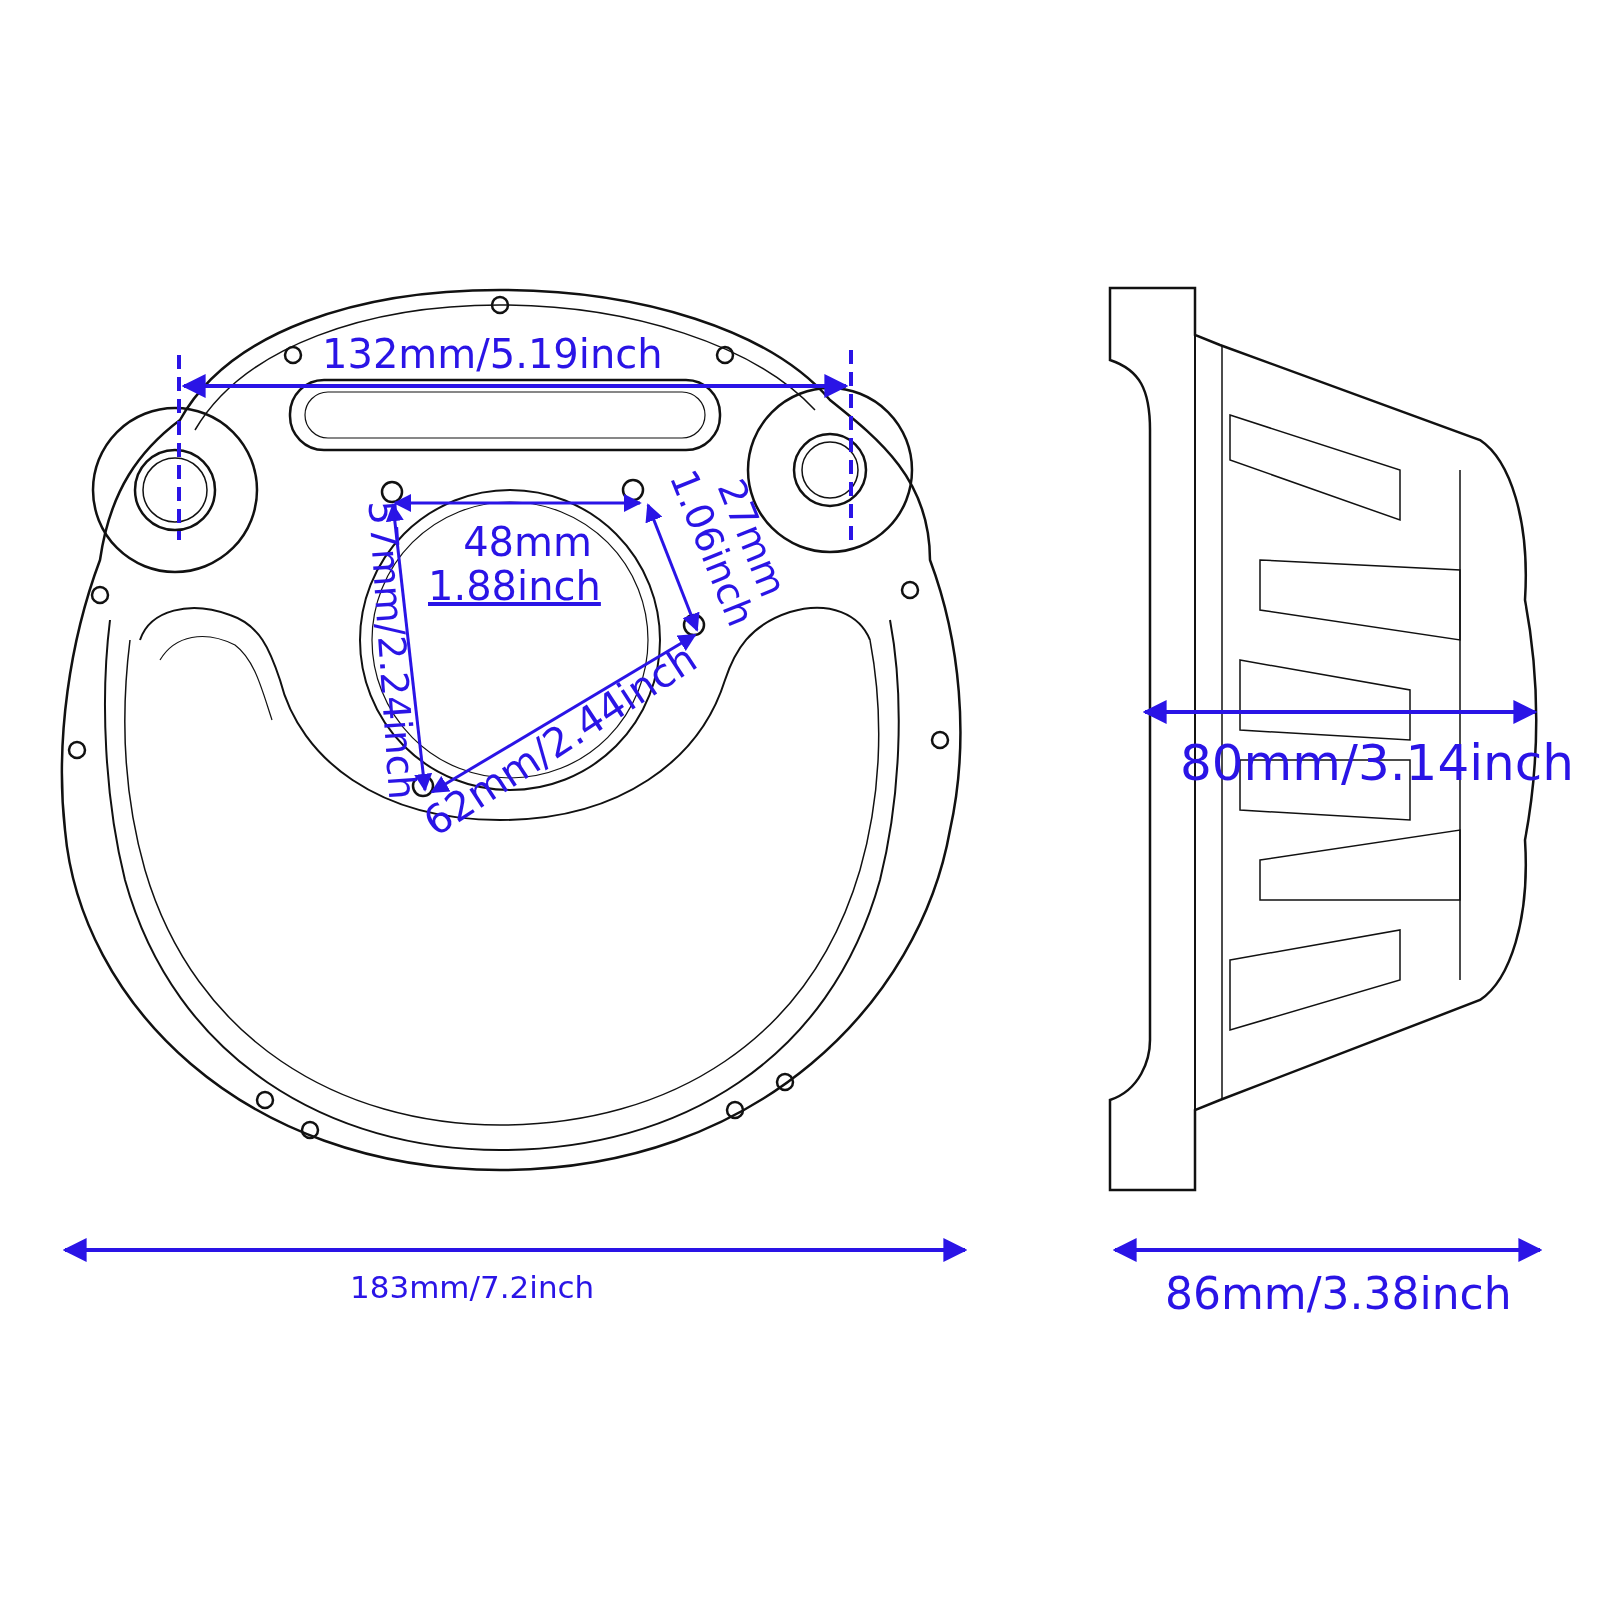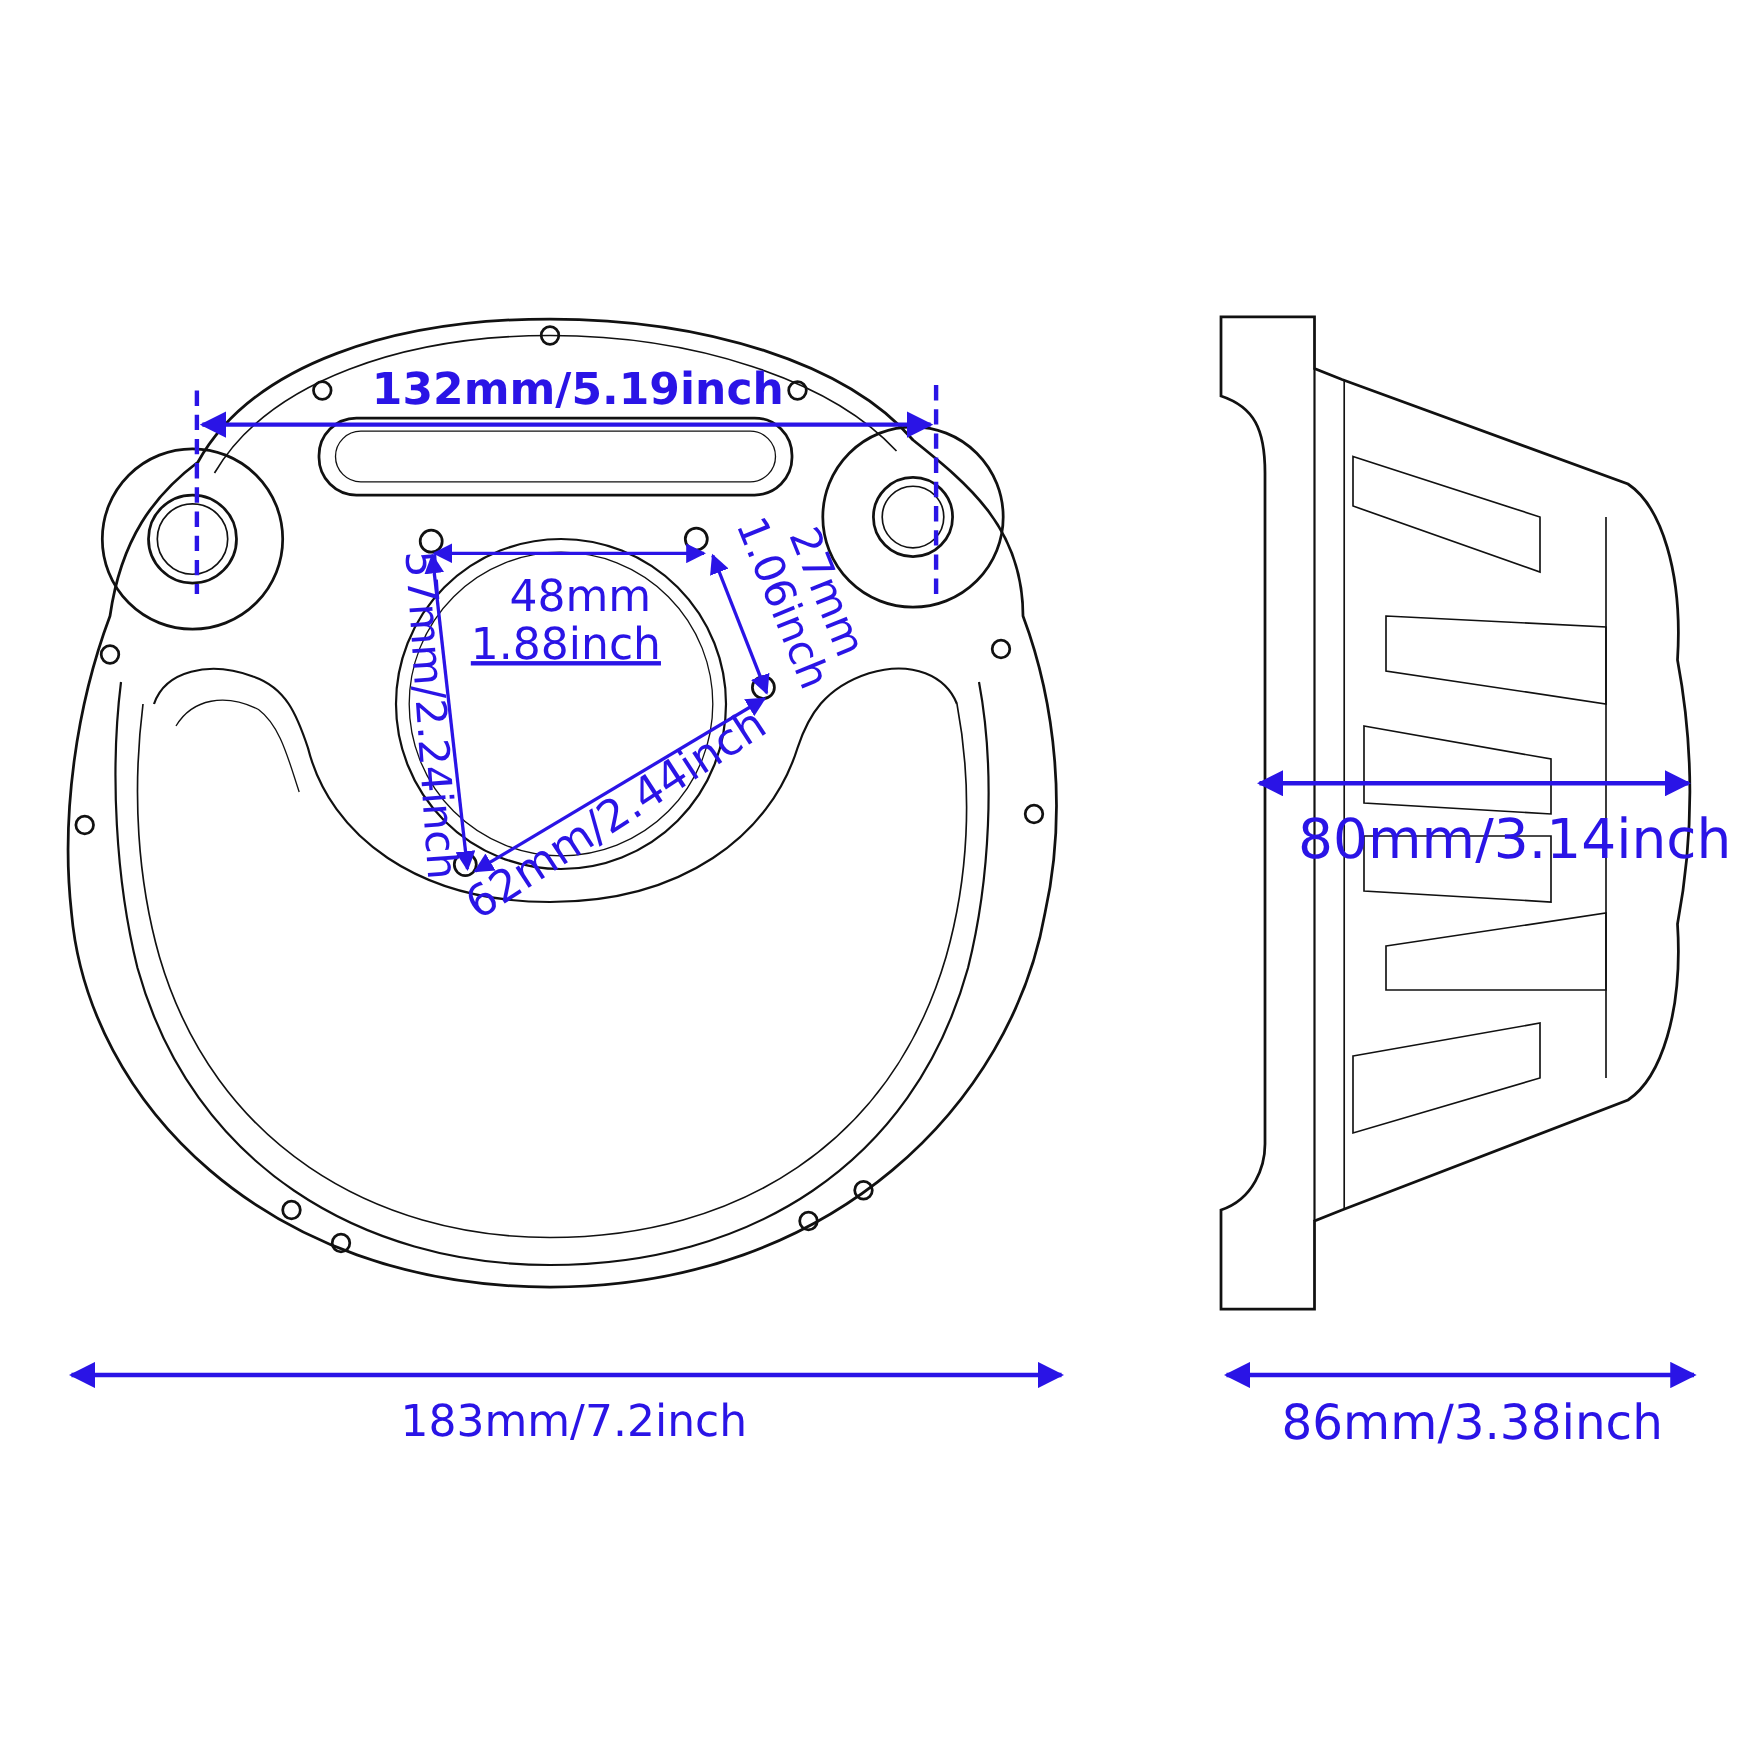--- a/index.html
+++ b/index.html
@@ -1,27 +1,27 @@
 <!DOCTYPE html>
 <html><head>
   <meta charset="utf-8">
   <style>
     html, body { margin: 0; padding: 0; background: #ffffff; }
     body { width: 1600px; height: 1600px; position: relative; overflow: hidden; font-family: "DejaVu Sans", sans-serif; }
     svg.drawing { position: absolute; left: 0; top: 0; width: 1600px; height: 1600px; }
     .label { position: absolute; color: #2a14e6; font-family: "DejaVu Sans", sans-serif; white-space: nowrap; line-height: 1; }
-    .lbl-132 { left: 338px; top: 334px; font-size: 40px; font-weight: bold; }
+    .lbl-132 { left: 322px; top: 334px; font-size: 40px; }
     .lbl-48 { left: 452px; top: 522px; font-size: 40px; text-align: right; width: 140px; }
     .lbl-188 { left: 428px; top: 566px; font-size: 40px; text-decoration: underline; }
     .lbl-57 { left: 392px; top: 650px; font-size: 38px; transform-origin: center; transform: translate(-50%,-50%) rotate(86deg); }
     .lbl-27 { left: 752px; top: 538px; font-size: 38px; transform-origin: center; transform: translate(-50%,-50%) rotate(68deg); }
     .lbl-106 { left: 712px; top: 548px; font-size: 38px; transform-origin: center; transform: translate(-50%,-50%) rotate(68deg); }
     .lbl-62 { left: 560px; top: 740px; font-size: 40px; transform-origin: center; transform: translate(-50%,-50%) rotate(-33deg); }
     .lbl-80 { left: 1180px; top: 738px; font-size: 50px; }
-    .lbl-183 { left: 350px; top: 1272px; font-size: 40px; margin-left: 14px; }
+    .lbl-183 { left: 350px; top: 1272px; font-size: 31px; }
     .lbl-86 { left: 1165px; top: 1272px; font-size: 44px; }
   </style>
 </head>
 <body>
 
 <svg class="drawing" viewBox="0 0 1600 1600" xmlns="http://www.w3.org/2000/svg">
   <defs>
     <marker id="arr" viewBox="0 0 10 10" refX="9" refY="5" markerWidth="6" markerHeight="6" orient="auto-start-reverse">
       <path d="M0,0 L10,5 L0,10 z" fill="#2a14e6"></path>
     </marker>

